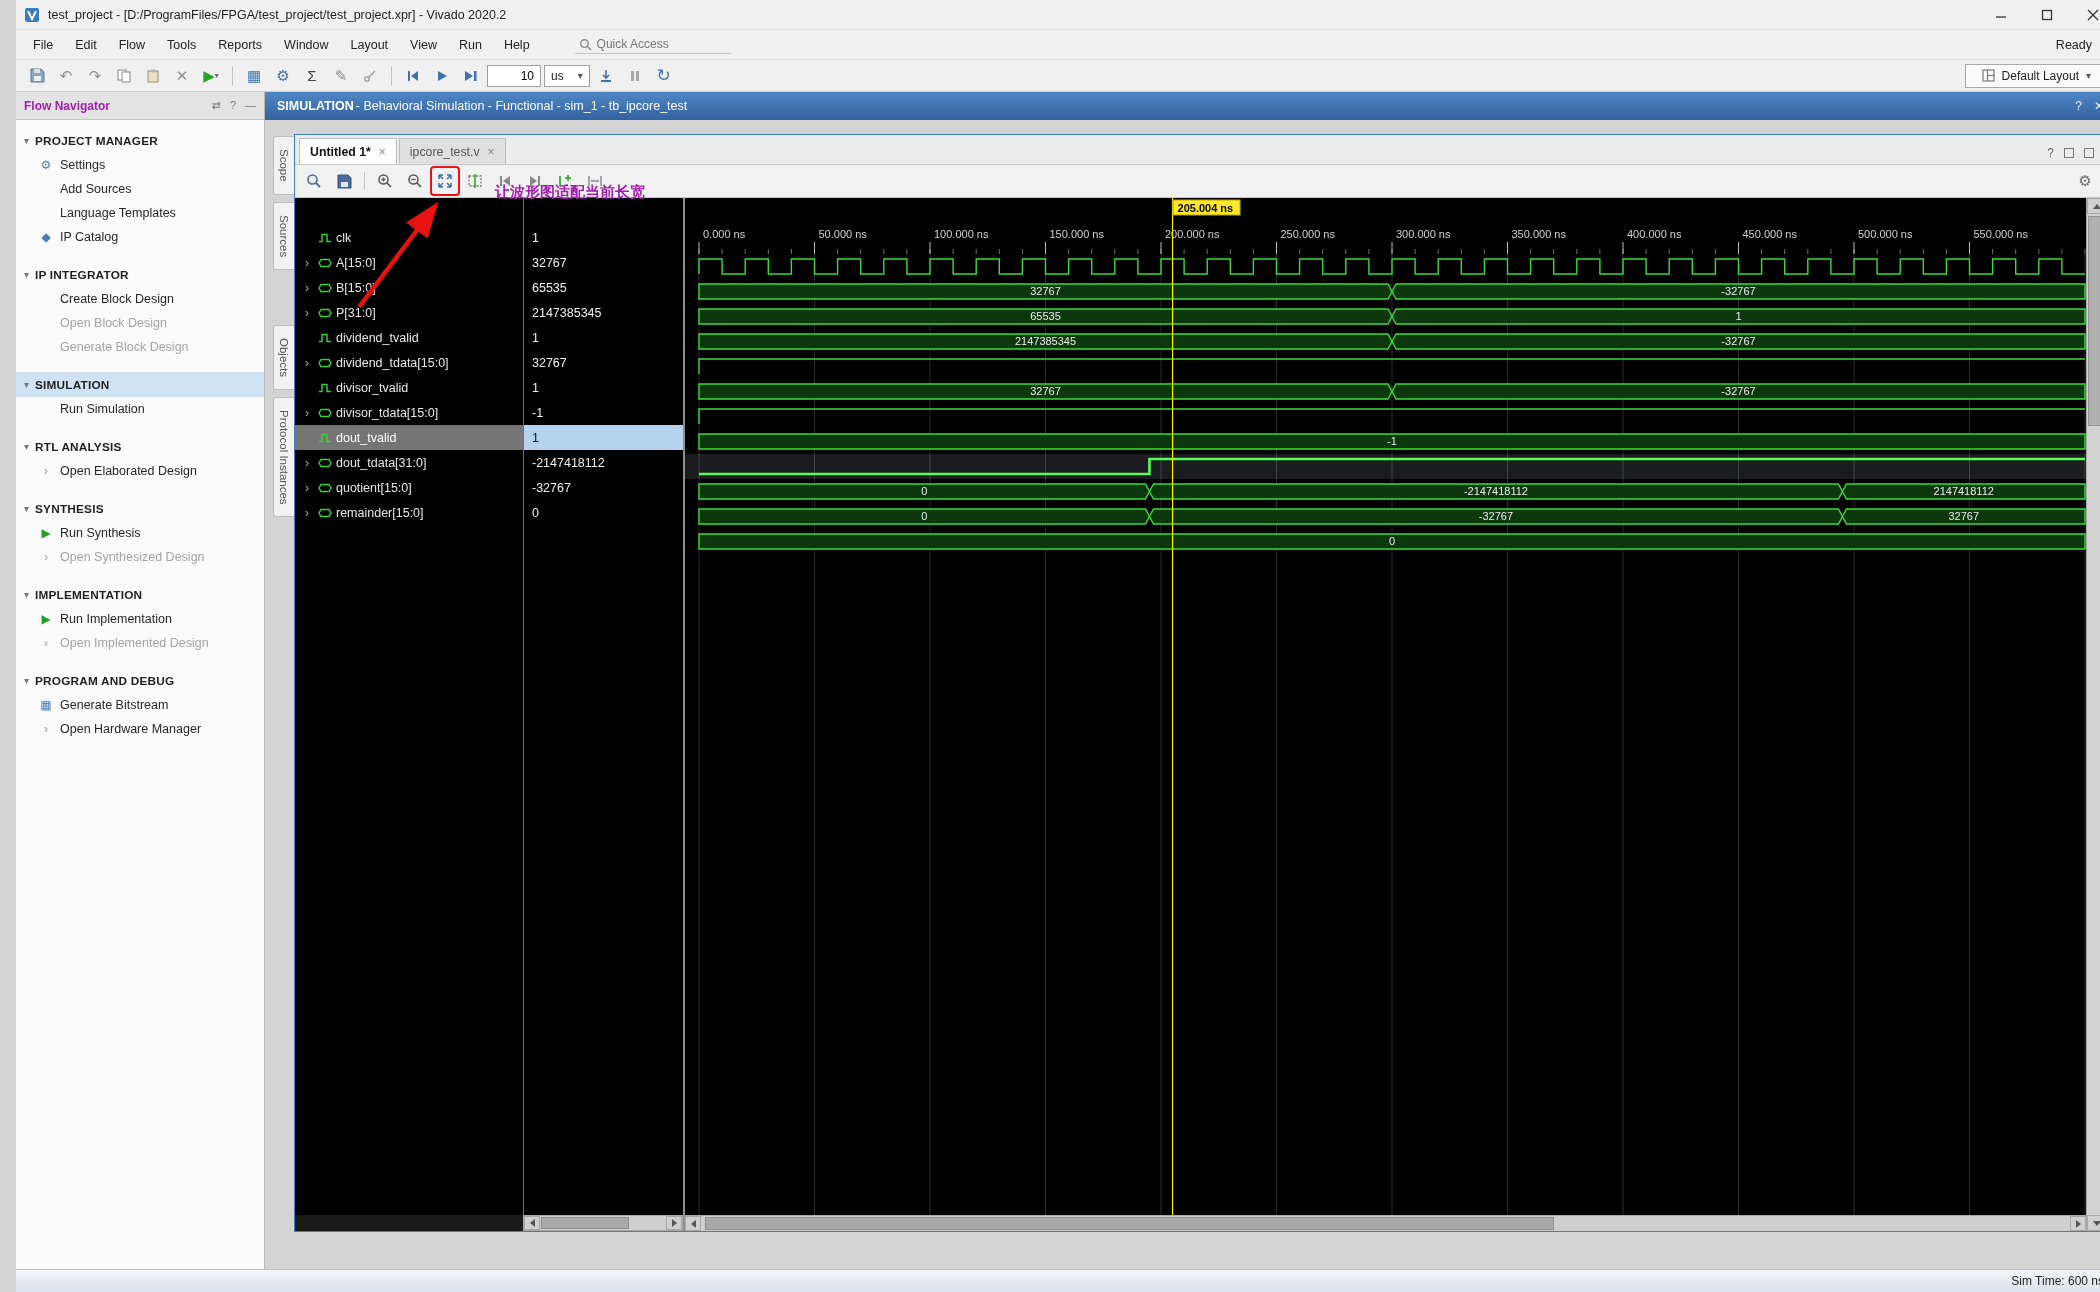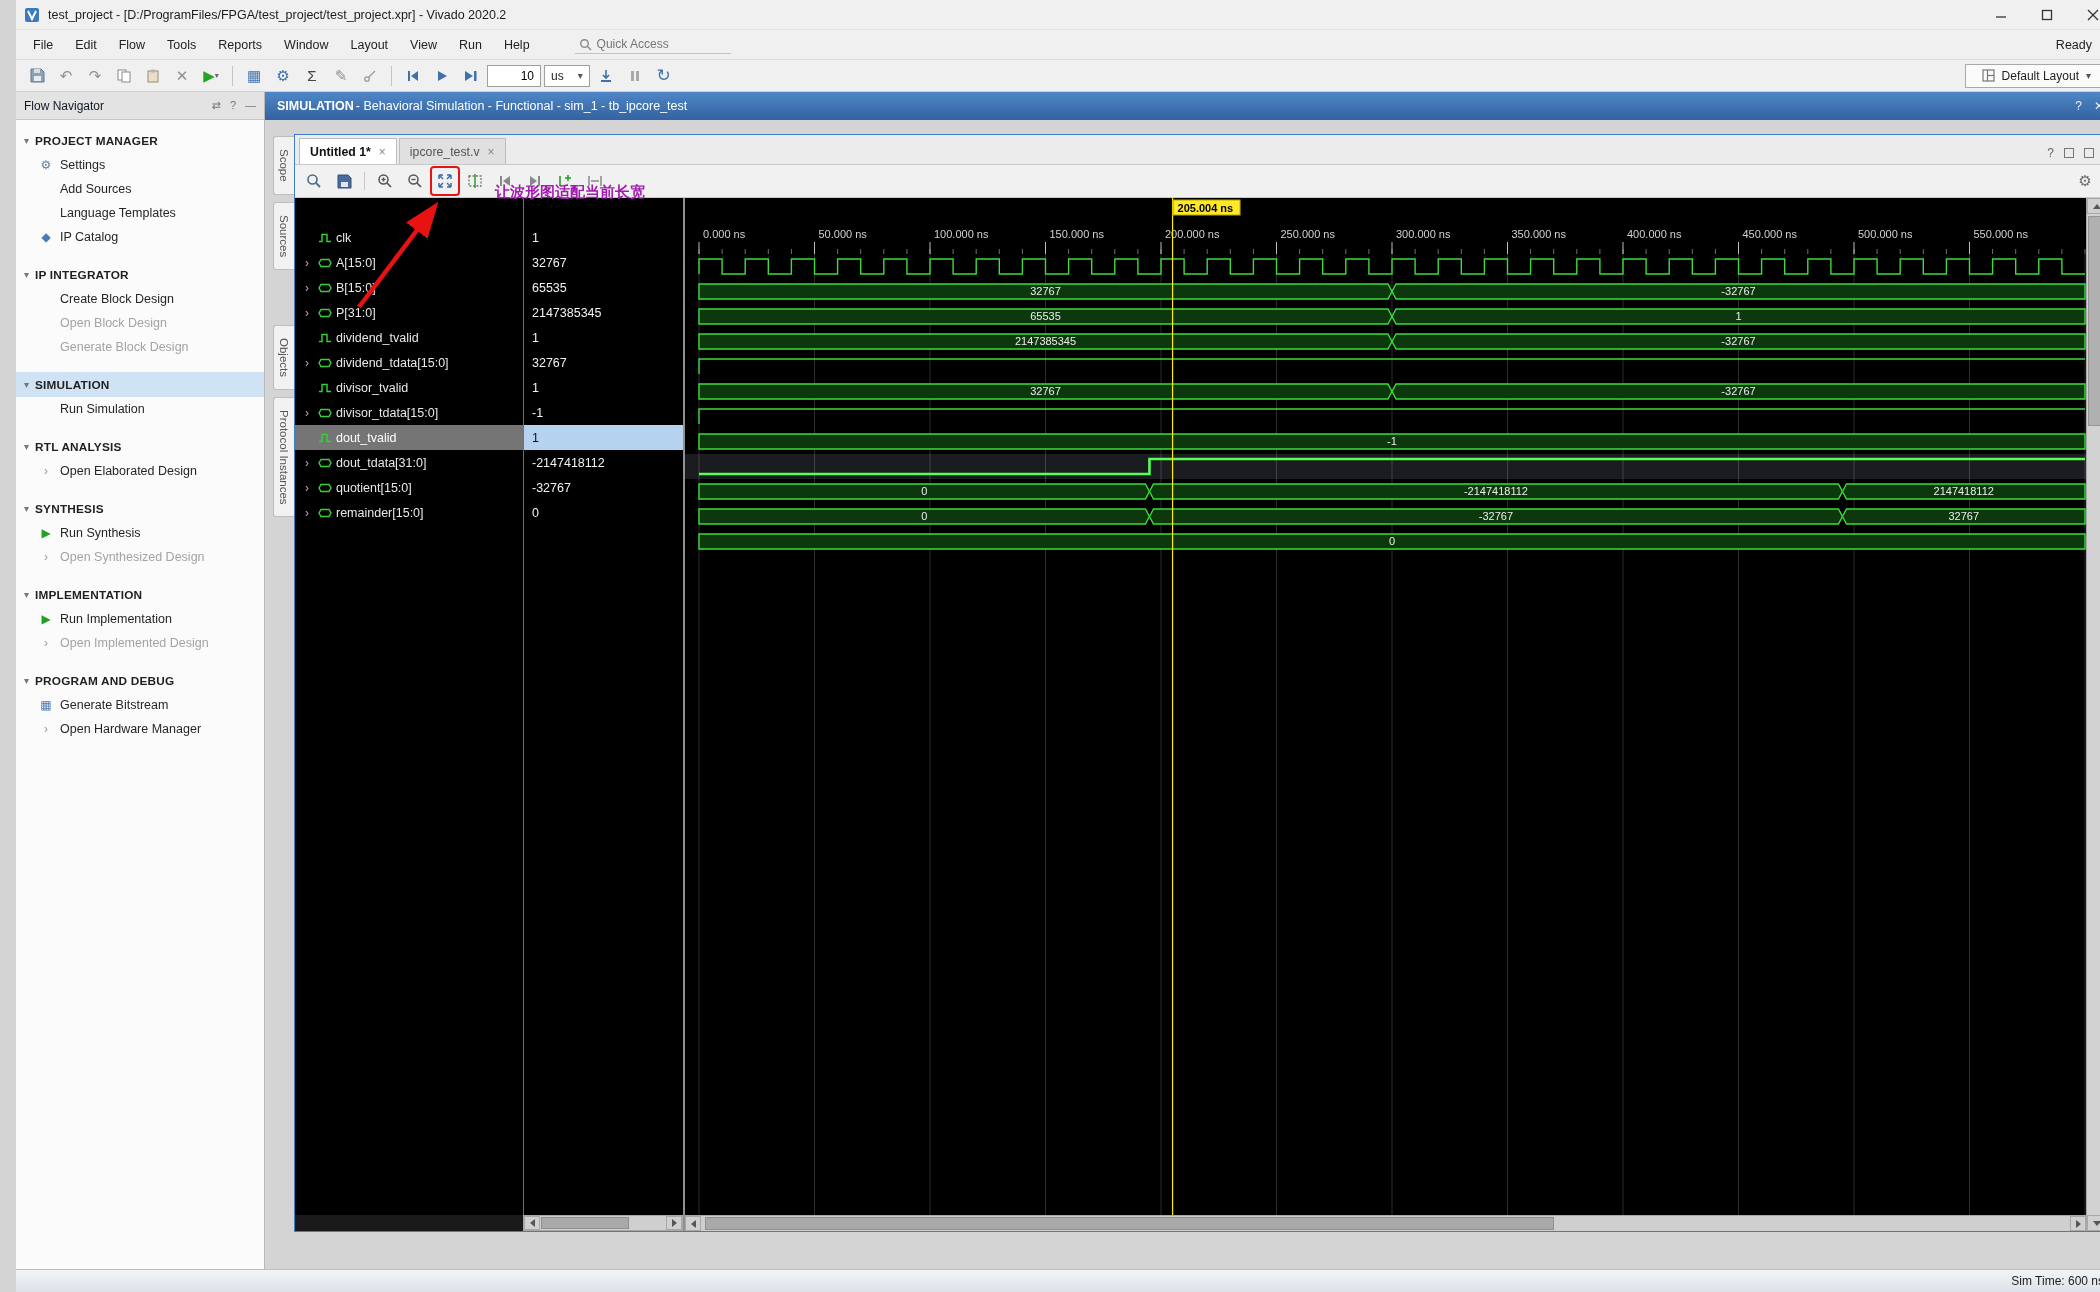--- a/index.html
+++ b/index.html
@@ -26,21 +26,21 @@
   .tb-sep { width:1px; height:20px; background:#c4c4c4; margin:0 5px; }
   .tb-input { width:54px; height:22px; border:1px solid #9f9f9f; background:#fff; text-align:right; padding-right:6px; font-size:12px; font-family:"Liberation Sans",sans-serif;}
   .tb-select { height:22px; border:1px solid #9f9f9f; background:#fff; display:flex; align-items:center; padding:0 6px; gap:14px; font-size:12px; }
   .tb-caret { color:#555; font-size:10px; }
   .layout-select { margin-left:auto; height:24px; border:1px solid #a8a8a8; background:#fbfbfb; display:flex; align-items:center; gap:7px; padding:0 16px; font-size:12px; }
   .glyph-gray { color:#8f8f8f; } .glyph-blue { color:#3f72ad; } .glyph-green { color:#25a325; } .glyph-dark { color:#444; }
 
   
   .headerrow { height:28px; display:flex; flex:0 0 auto; }
   .fn-titlebar { width:249px; background:#e3e3e3; border-right:1px solid #b8b8b8; border-bottom:1px solid #c6c6c6; display:flex; align-items:center; padding:0 8px; }
-  .fn-title { font-weight:normal; font-size:12px; color:#0f172a; }
+  .fn-title { font-weight:bold; font-size:12px; color:#a21caf; }
   .fn-title-icons { margin-left:auto; display:flex; gap:9px; color:#777; font-size:11px; }
   .context-bar { flex:1; background:linear-gradient(#4f87c7,#33629f); color:#fff; display:flex; align-items:center; padding:0 12px; font-size:12.5px; }
   .context-bar b { font-weight:bold; margin-right:2px; }
   .context-icons { margin-left:auto; display:flex; gap:12px; color:#e8eef7; font-size:12px; }
 
   
   .bodyrow { flex:1; display:flex; min-height:0; }
 
   
   .sidebar { width:249px; background:#fbfbfb; border-right:1px solid #b8b8b8; padding-top:8px; overflow:hidden; }

